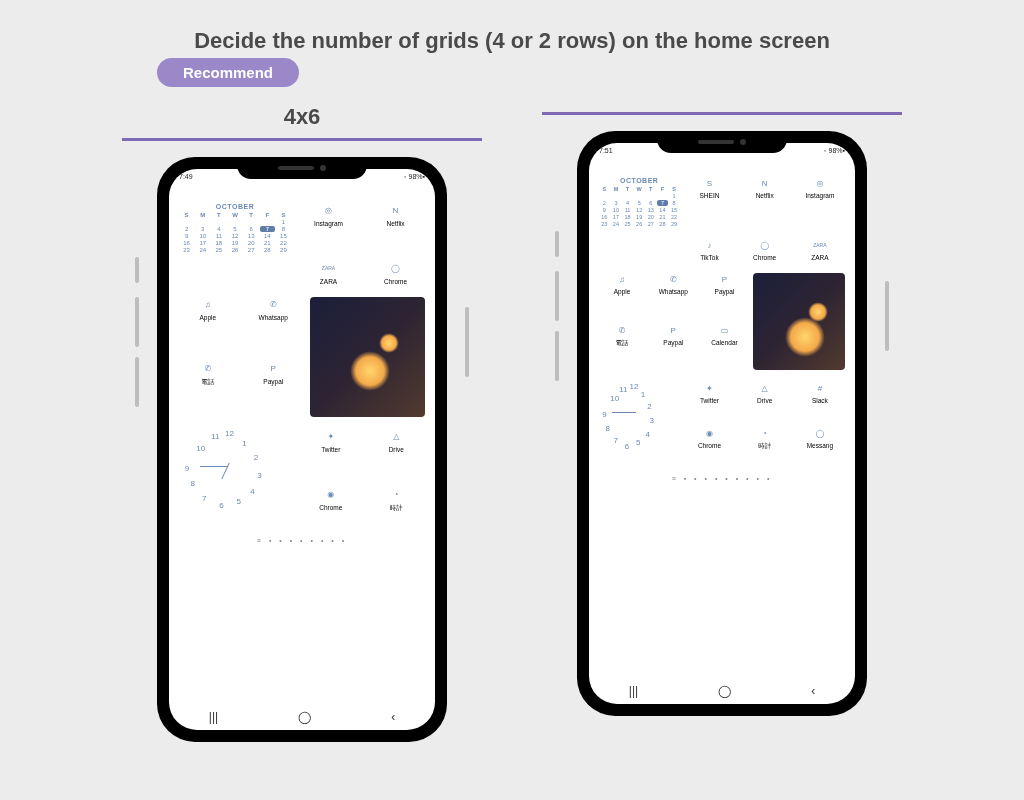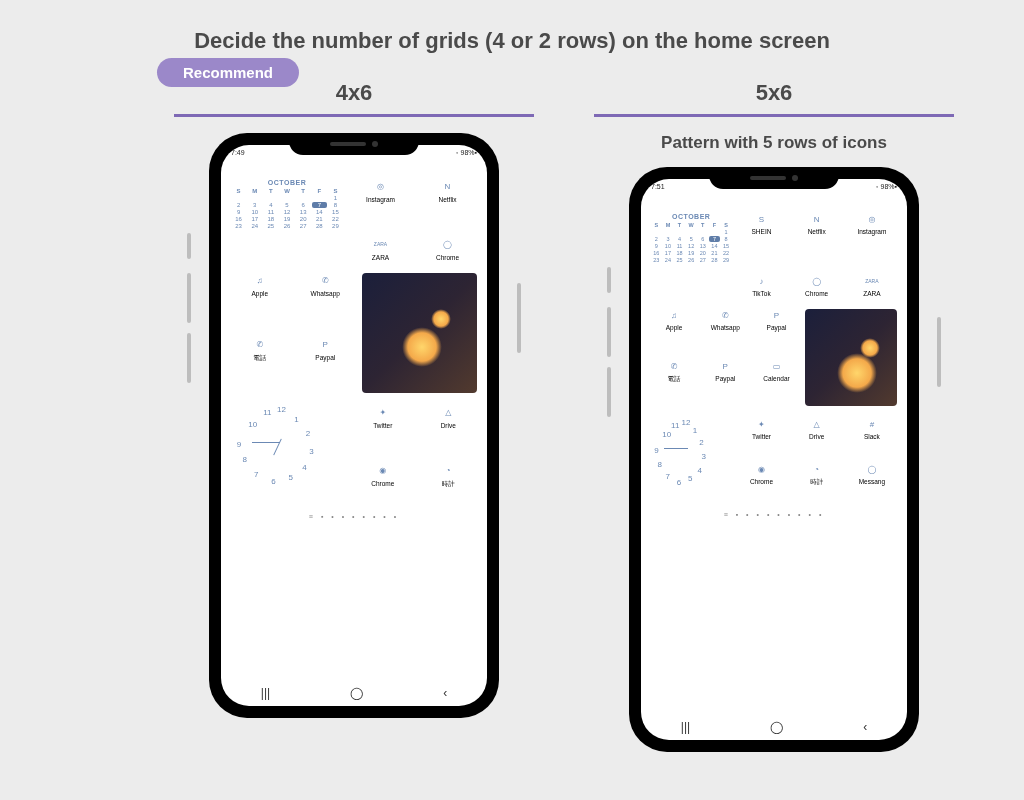--- a/index.html
+++ b/index.html
@@ -22,22 +22,22 @@
     left: 157px; top: 58px;
     background: #9b88c9;
     color: #fff;
     font-size: 15px;
     font-weight: 700;
     padding: 6px 26px;
     border-radius: 999px;
   }
   .cols {
     display: flex;
-    justify-content: flex-end;
-    margin-top: 26px;
+    justify-content: center;
+    margin-top: 50px;
     padding: 0 40px;
   }
   .col { width: 420px; text-align: center; }
   .grid-label {
     font-size: 22px;
     font-weight: 700;
     color: #4a4a4a;
   }
   .underline {
     height: 3px;
@@ -335,23 +335,21 @@
         <div class="navbar">
           <span>|||</span>
           <span>◯</span>
           <span>‹</span>
         </div>
       </div>
     </div>
   </div>
 
   <div class="col">
-    <div class="grid-label">5x6</div>
     <div class="underline"></div>
-    <div class="pattern-desc">Pattern with 5 rows of icons</div>
 
     <div class="phone">
       <div class="side-btn sb-l1"></div>
         <div class="side-btn sb-l2"></div>
         <div class="side-btn sb-l3"></div>
         <div class="side-btn sb-r"></div>
       <div class="notch">
           <div class="spk"></div>
           <div class="cam"></div>
         </div>

